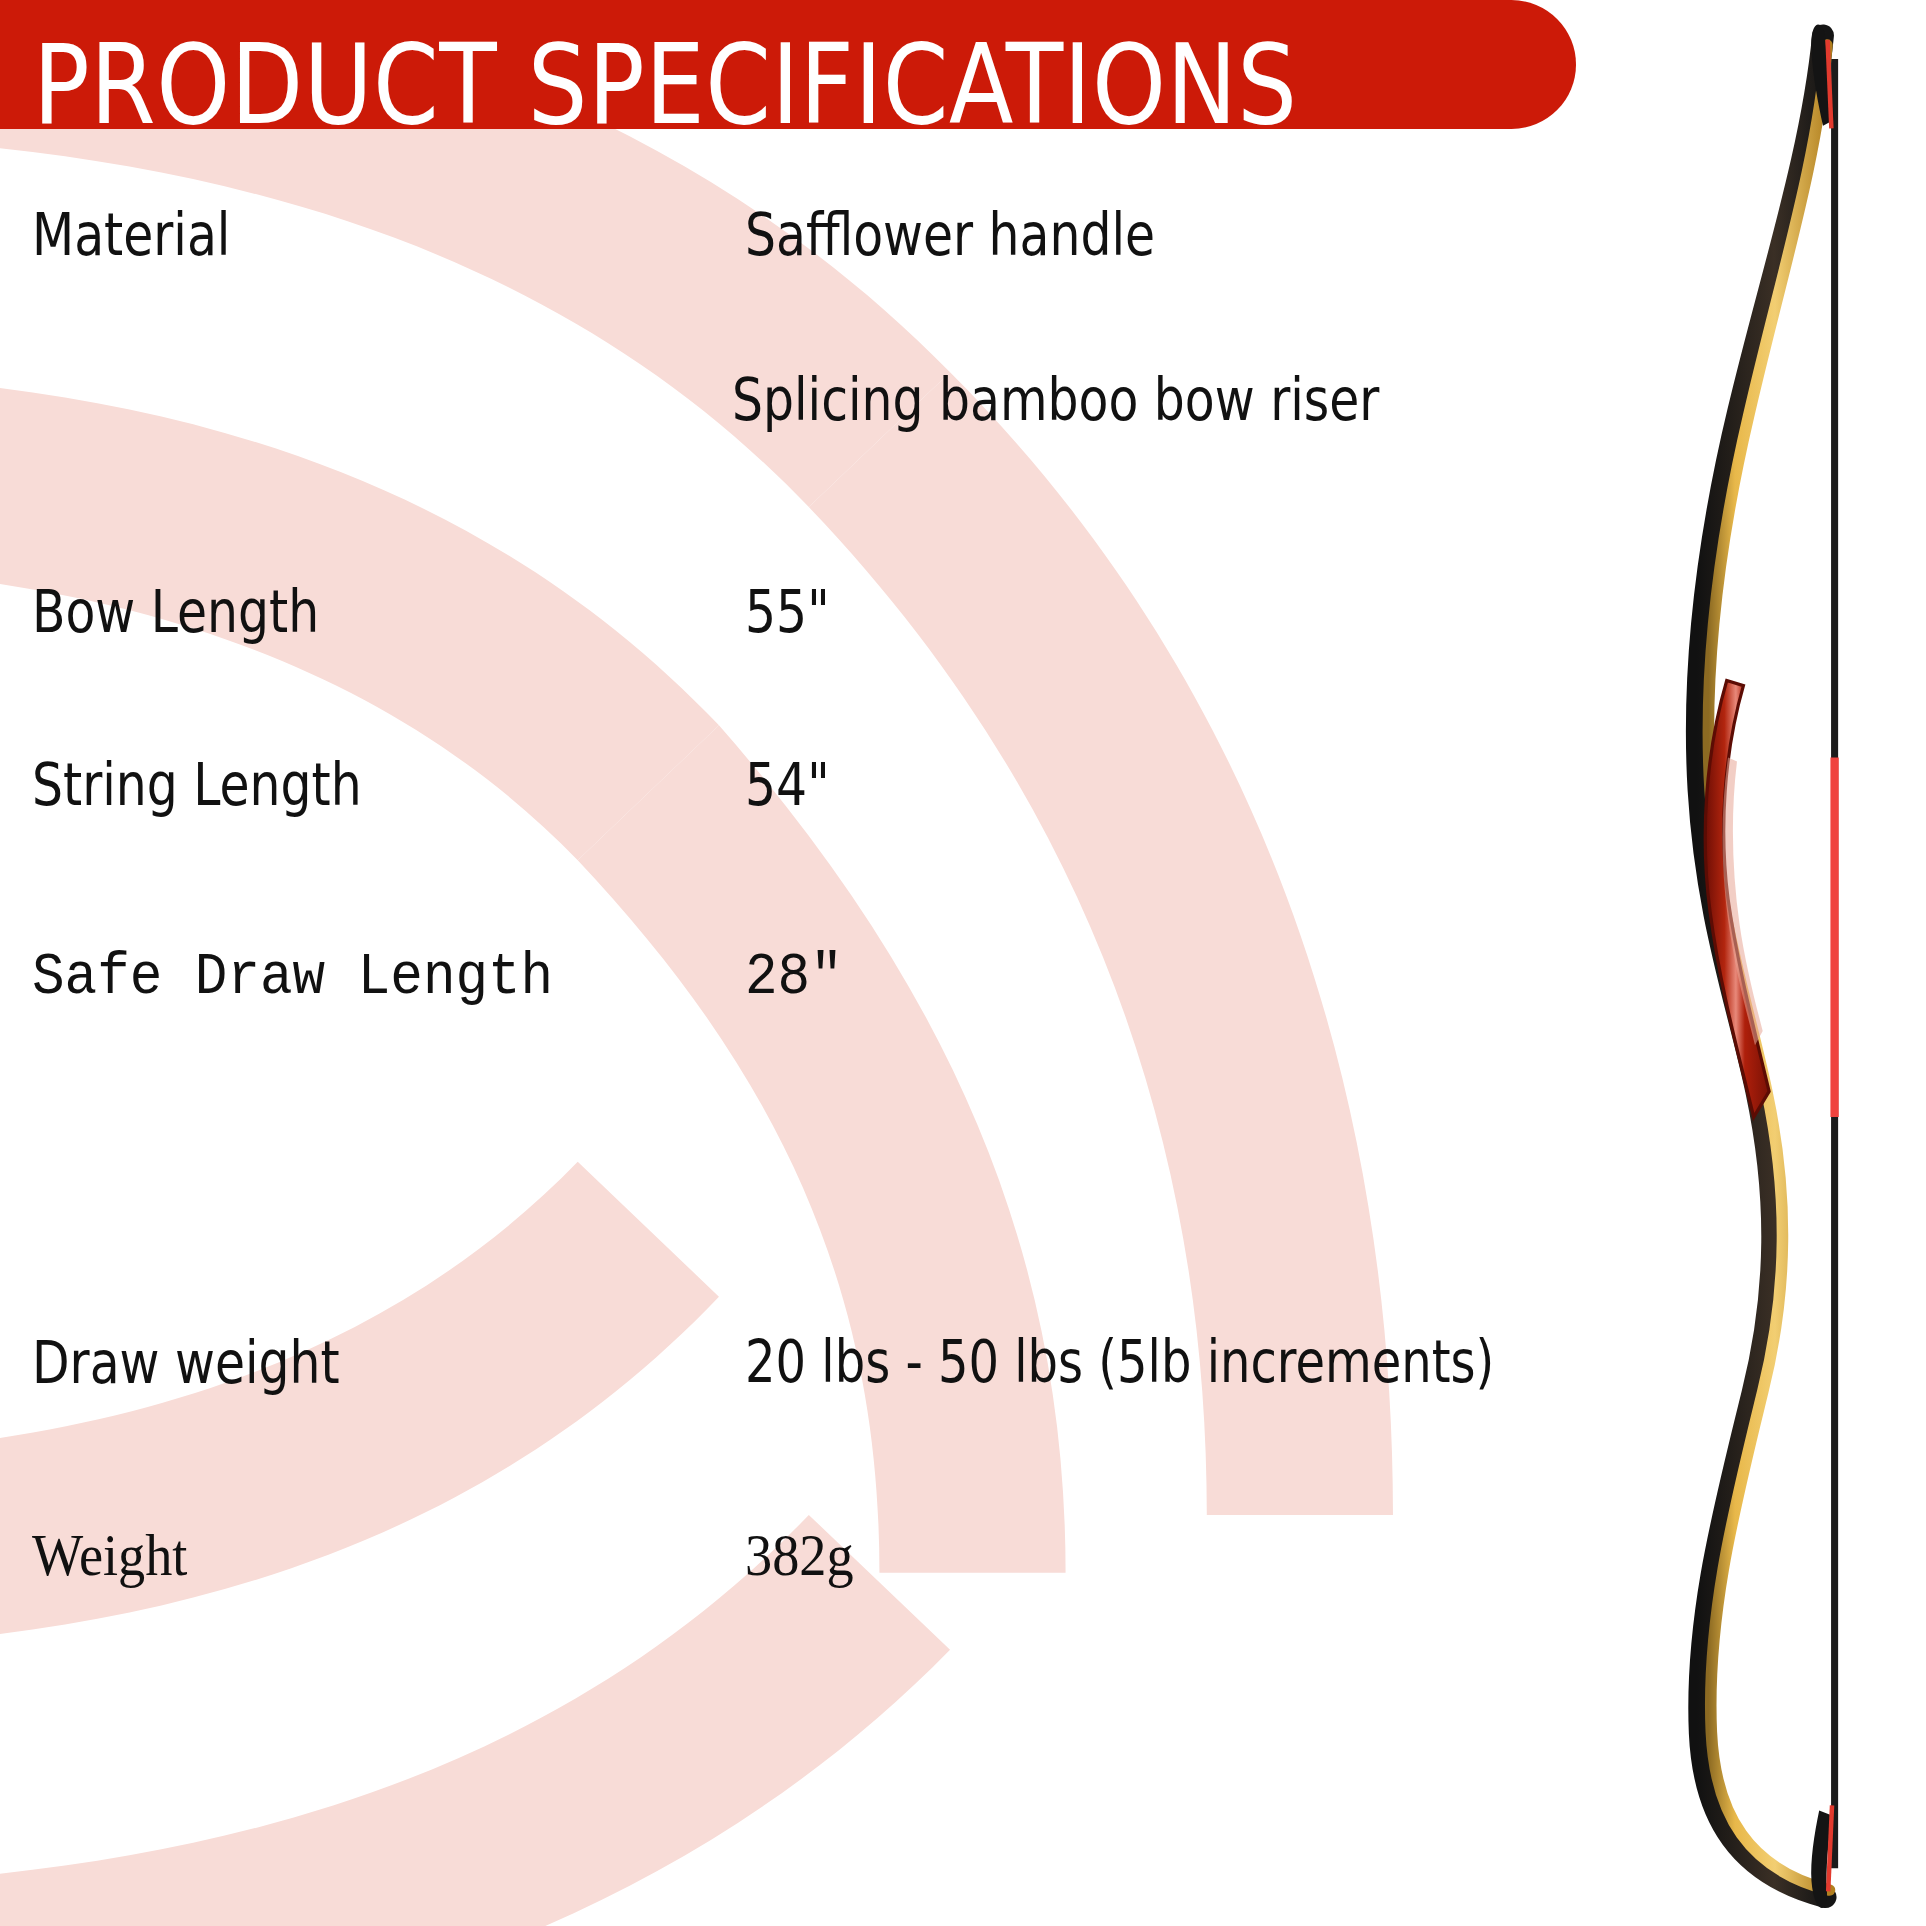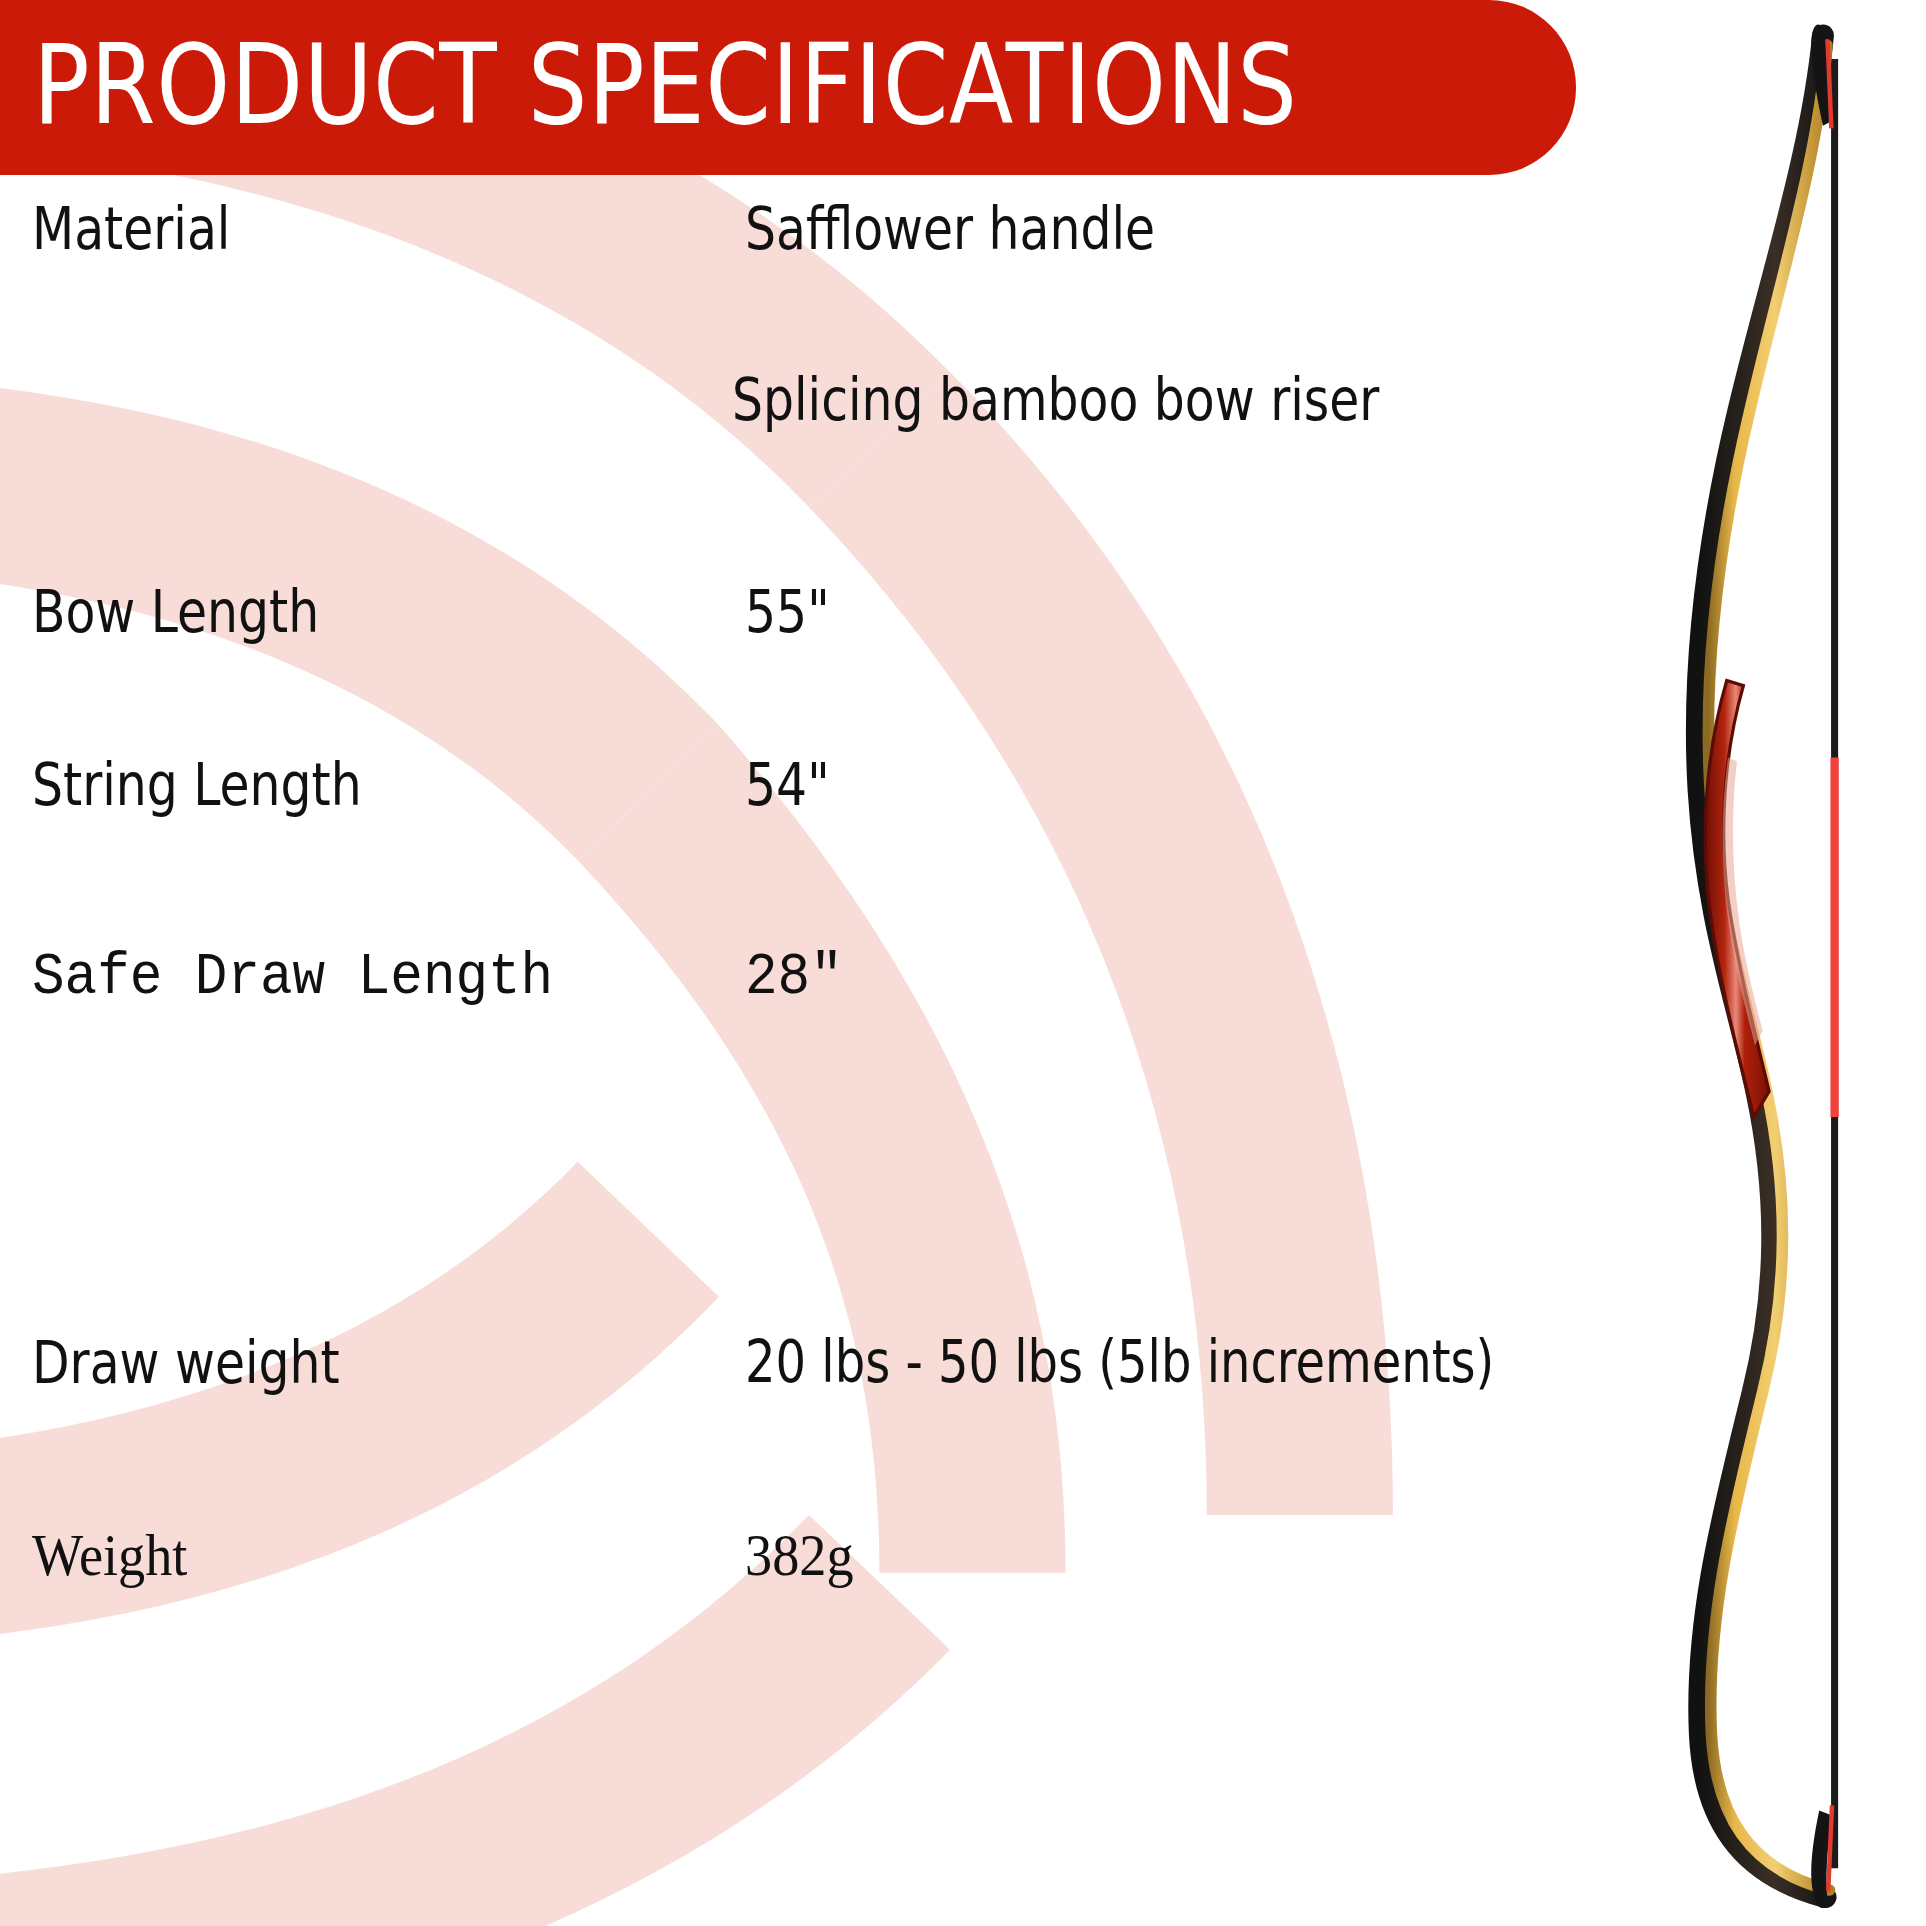--- a/index.html
+++ b/index.html
@@ -10,21 +10,21 @@
   }
   .page{position:absolute;inset:0;background:#ffffff;overflow:hidden;}
 
   
   .watermark{position:absolute;left:0;top:96px;width:1669px;height:1830px;
              pointer-events:none;z-index:0;}
   .watermark svg{display:block;}
 
   
   .banner{
-    position:absolute;left:0;top:0;width:1576px;height:175px;
+    position:absolute;left:0;top:0;width:1576px;height:129px;
     background:#CC1A08;
     border-top-right-radius:87px;border-bottom-right-radius:87px;
     z-index:3;
   }
   .banner-title{
     position:absolute;left:33px;top:5.1px;
     width:1451px;height:161px;
     color:#ffffff;
     font-size:110px;
     line-height:161px;
@@ -55,21 +55,21 @@
   .spec-value{
     position:absolute;left:745px;
     font-size:59px;line-height:77px;
     color:#111111;white-space:nowrap;
     transform:scaleX(0.92);transform-origin:left center;
   }
   .spec-value.wide{left:745px;font-size:58px;}
   .spec-value.sub{left:732px;}
 
   
-  .r0{top:15px;text-align:center;}
+  .r0{top:21px;text-align:center;}
   .r1{top:186px;}
   .r2{top:383px;margin-top:15px;}
   .r3{top:571px;}
   .r4{top:764px;font-family:Liberation Mono, monospace;}
   .r5{top:957px;}
   .r6{top:1149px;}
   .r7{top:1342px;font-family:Liberation Serif, serif;}
 
   
   .bow-wrap{position:absolute;right:0;top:0;width:360px;height:1926px;z-index:4;}

